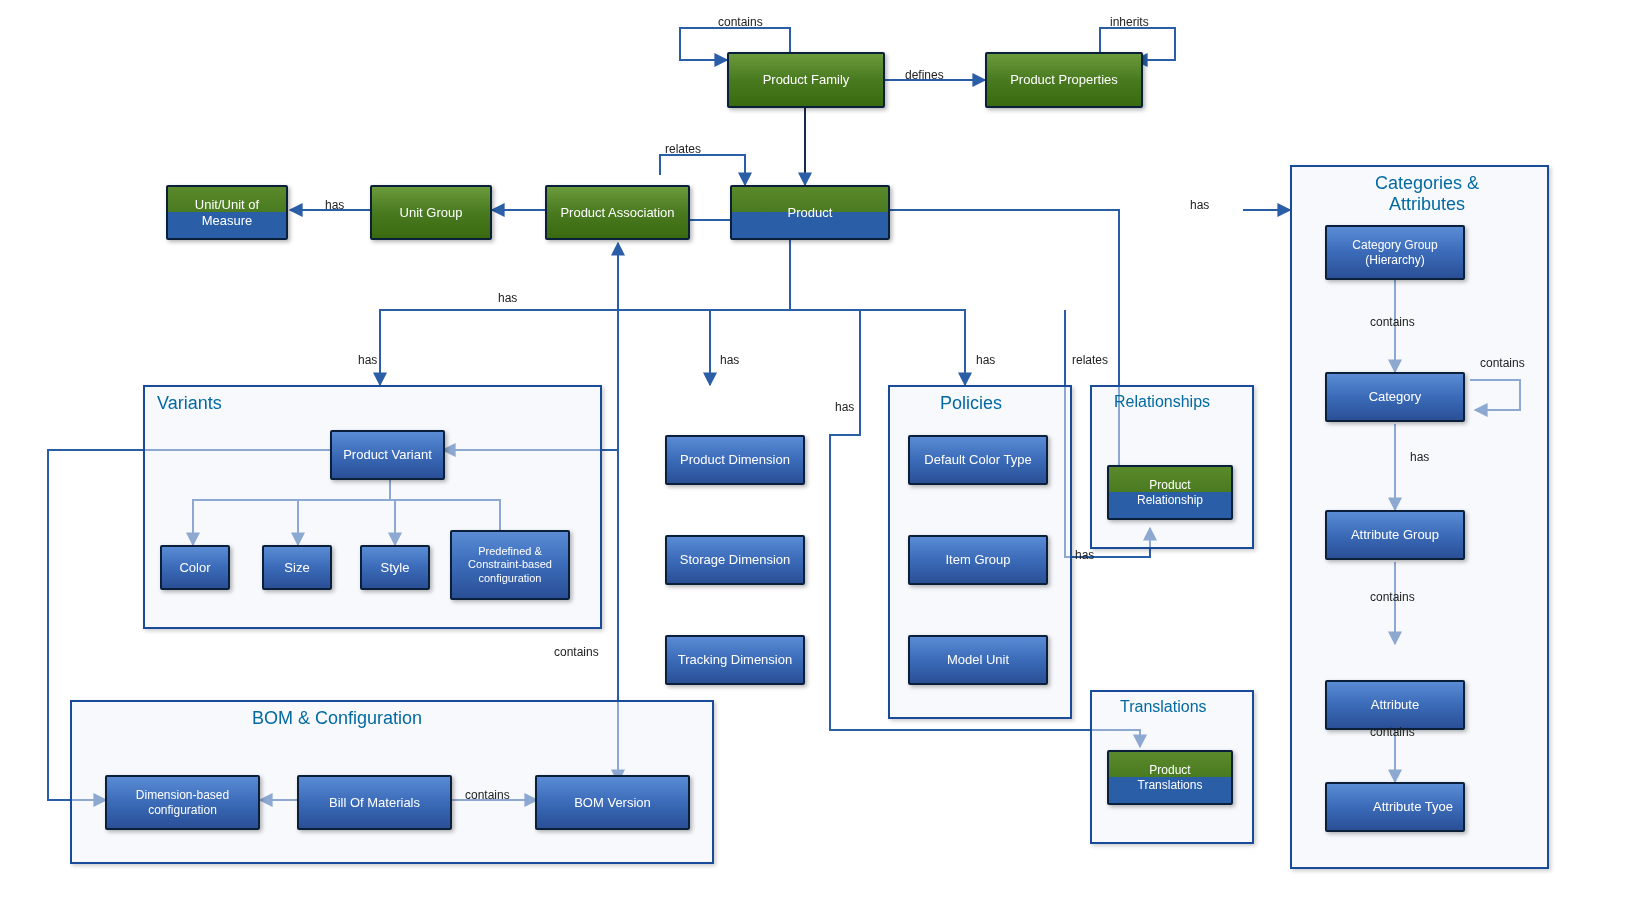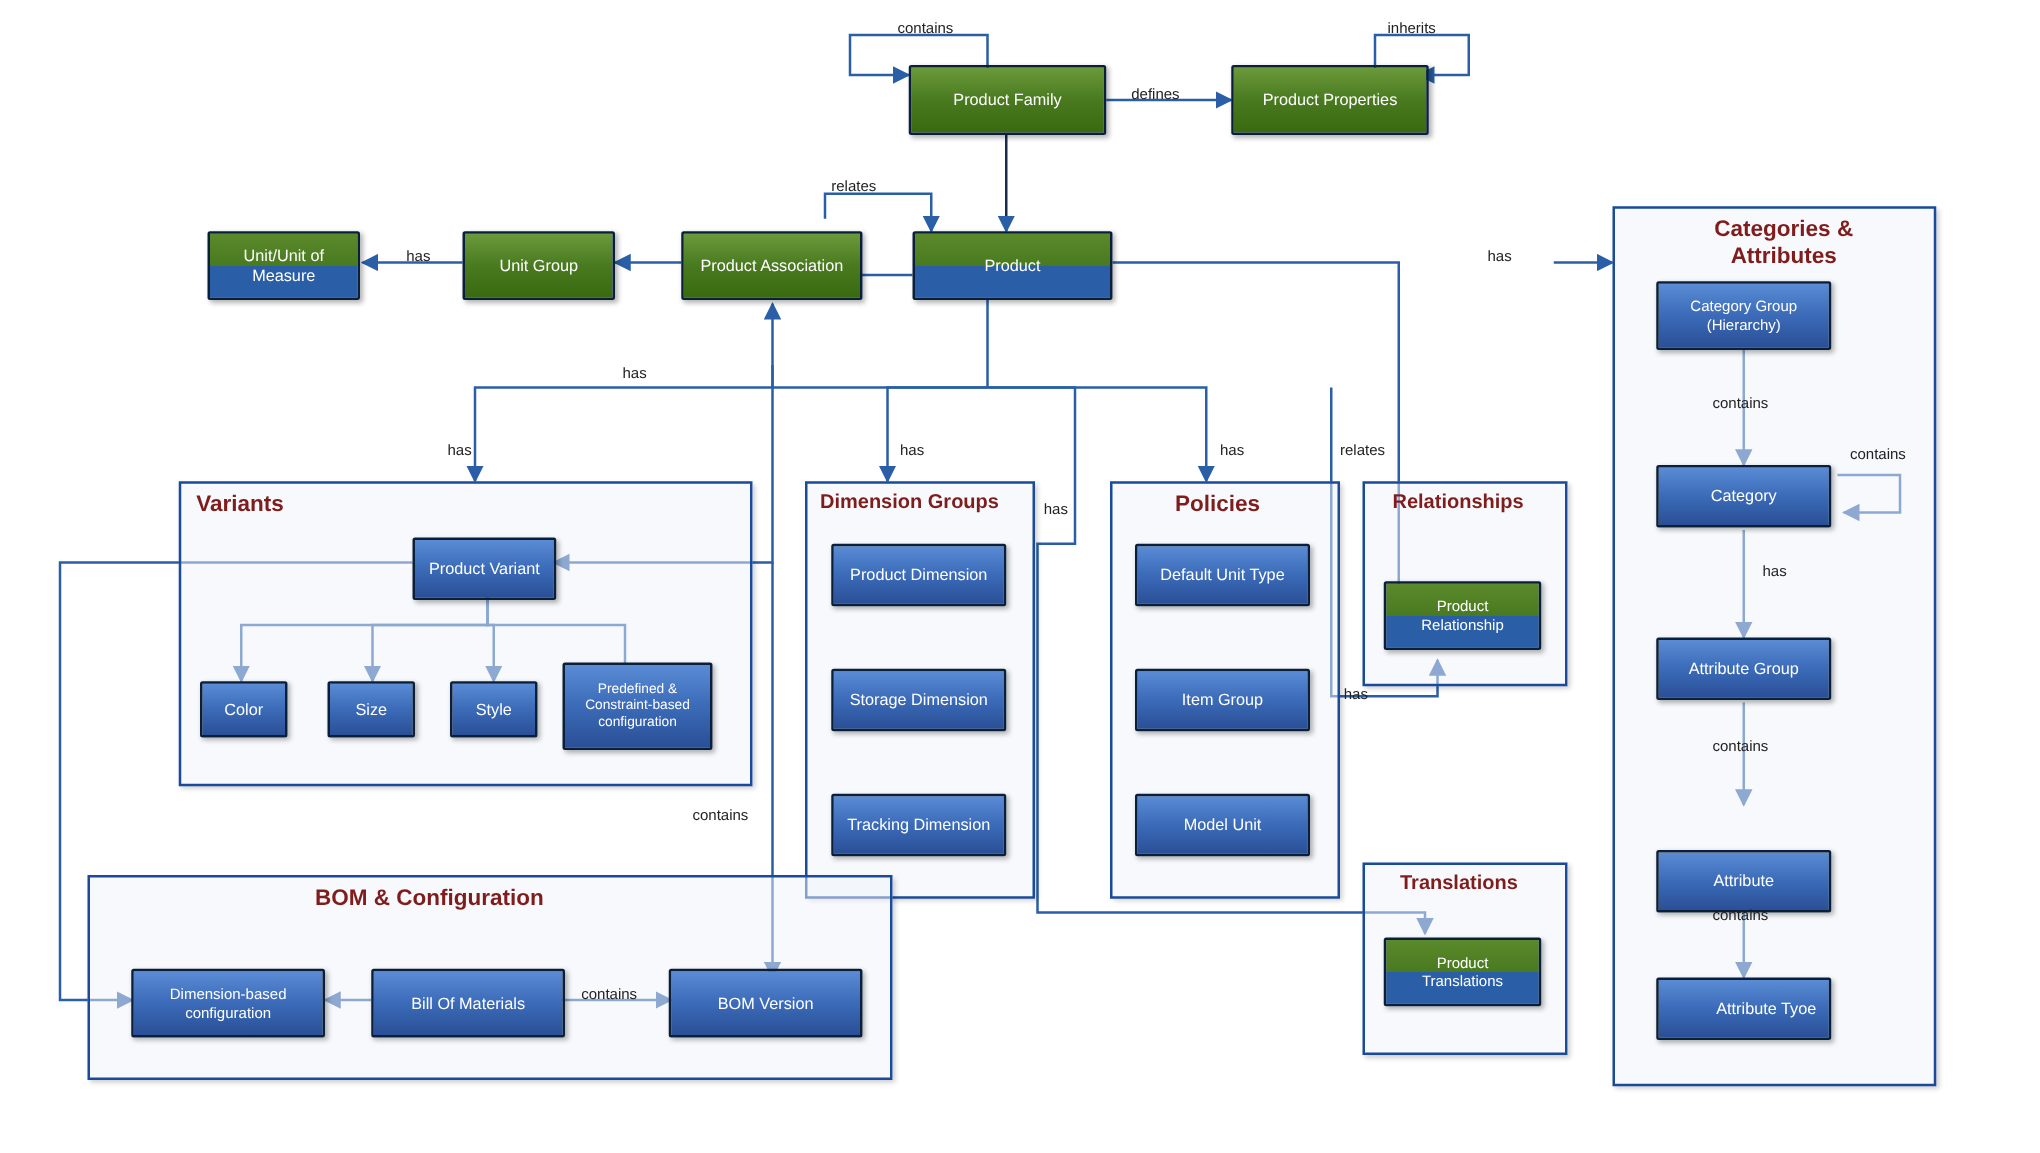--- a/index.html
+++ b/index.html
@@ -2,21 +2,21 @@
 <html><head>
 <meta charset="utf-8">
 <style>
   html,body{margin:0;padding:0;background:#fff;font-family:"Segoe UI",Arial,sans-serif;width:1632px;height:922px;}
   .canvas{position:relative;width:1632px;height:922px;}
   .node{position:absolute;display:flex;align-items:center;justify-content:center;text-align:center;color:#fff;font-size:13px;line-height:1.2;padding:4px;box-sizing:border-box;border:2px solid #0a1f3a;border-radius:2px;box-shadow:2px 2px 4px rgba(0,0,0,0.3);}
   .blue{background:linear-gradient(to bottom,#5a8bd4 0%,#3b6bb8 50%,#2a4f96 100%);}
   .green{background:linear-gradient(to bottom,#6a9a3a 0%,#4a7a20 50%,#3a6a10 100%);}
   .split-top-green{background:linear-gradient(to bottom,#5a8a2a 0%,#4a7a20 50%,#2a5fa8 50%,#2a5fa8 100%);}
   .group{position:absolute;border:2px solid #1a4a9a;background:rgba(240,244,250,0.5);box-shadow:2px 2px 4px rgba(0,0,0,0.2);}
-  .group-title{position:absolute;font-size:18px;color:#7f1d1d;font-weight:700;}
+  .group-title{position:absolute;font-size:18px;color:#0369a1;font-weight:400;}
   .edge-label{position:absolute;font-size:12px;color:#222;background:transparent;white-space:nowrap;}
   svg{position:absolute;top:0;left:0;width:1632px;height:922px;pointer-events:none;}
   .arrow{stroke:#2a5fa8;stroke-width:2;fill:none;}
   .dark{stroke:#1a2a4a;}
 </style>
 </head>
 <body>
 <div class="canvas">
 
 <svg>
@@ -76,23 +76,20 @@
 
  <path class="arrow" d="M297,800 L260,800" marker-end="url(#ah)"></path>
  <path class="arrow" d="M450,800 L537,800" marker-end="url(#ah)"></path>
 
  <path class="arrow" d="M618,310 L618,243" marker-end="url(#ah)"></path>
 </svg>
 
 <div class="group" style="left:143px;top:385px;width:455px;height:240px;">
   <div class="group-title" style="left:12px;top:6px;">Variants</div>
 </div>
-<div class="group" style="left:644px;top:385px;width:180px;height:330px;">
-  <div class="group-title" style="left:10px;top:6px;font-size:16px;">Dimension Groups</div>
-</div>
 <div class="group" style="left:888px;top:385px;width:180px;height:330px;">
   <div class="group-title" style="left:50px;top:6px;">Policies</div>
 </div>
 <div class="group" style="left:1090px;top:385px;width:160px;height:160px;">
   <div class="group-title" style="left:22px;top:6px;font-size:16px;">Relationships</div>
 </div>
 <div class="group" style="left:70px;top:700px;width:640px;height:160px;">
   <div class="group-title" style="left:180px;top:6px;">BOM &amp; Configuration</div>
 </div>
 <div class="group" style="left:1090px;top:690px;width:160px;height:150px;">
@@ -142,21 +139,21 @@
       <span>Product Dimension</span>
     </div>
 <div class="node blue" style="left:665px;top:535px;width:140px;height:50px;">
       <span>Storage Dimension</span>
     </div>
 <div class="node blue" style="left:665px;top:635px;width:140px;height:50px;">
       <span>Tracking Dimension</span>
     </div>
 
 <div class="node blue" style="left:908px;top:435px;width:140px;height:50px;">
-      <span>Default Unit Type</span>
+      <span>Default Color Type</span>
     </div>
 <div class="node blue" style="left:908px;top:535px;width:140px;height:50px;">
       <span>Item Group</span>
     </div>
 <div class="node blue" style="left:908px;top:635px;width:140px;height:50px;">
       <span>Model Unit</span>
     </div>
 
 <div class="node split-top-green" style="left:1107px;top:465px;width:126px;height:55px;flex-direction:column;font-size:12px;">
   <span>Product</span>

